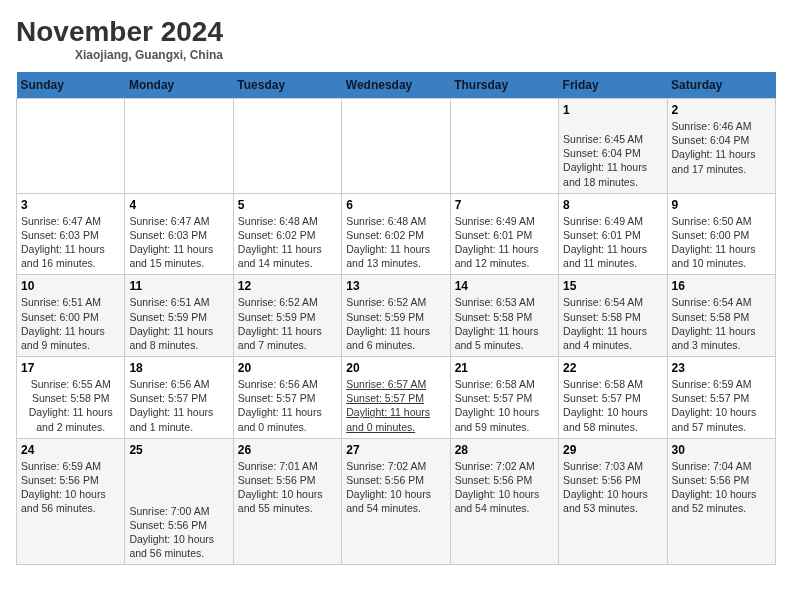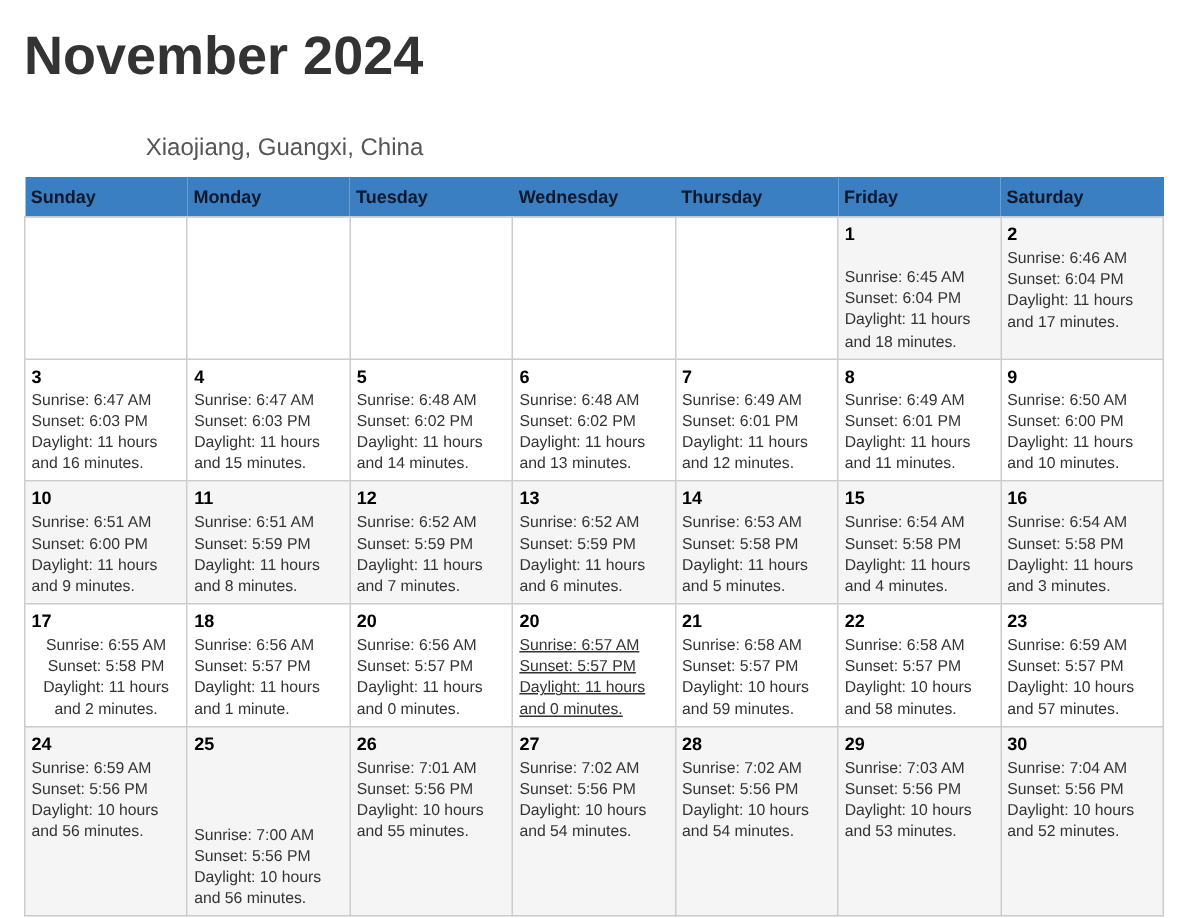--- a/index.html
+++ b/index.html
@@ -18,30 +18,29 @@
     }
     .logo {
       display: flex;
       align-items: center;
       gap: 4px;
     }
     .title-block {
       text-align: right;
     }
     .title-block h1 {
-      font-size: 36px;
+      font-size: 28px;
       font-weight: bold;
       color: #333;
       text-align: right;
     }
     .title-block h2 {
-      font-size: 16px;
-      font-weight: normal;
+      font-size: 12px;
+      font-weight: bold;
       color: #555;
-      margin-top: 32px;
     }
     table {
       width: 100%;
       border-collapse: collapse;
       font-size: 11px;
     }
     thead tr th {
       background-color: #3a7fc1;
       color: #0f172a;
       padding: 6px 4px;

